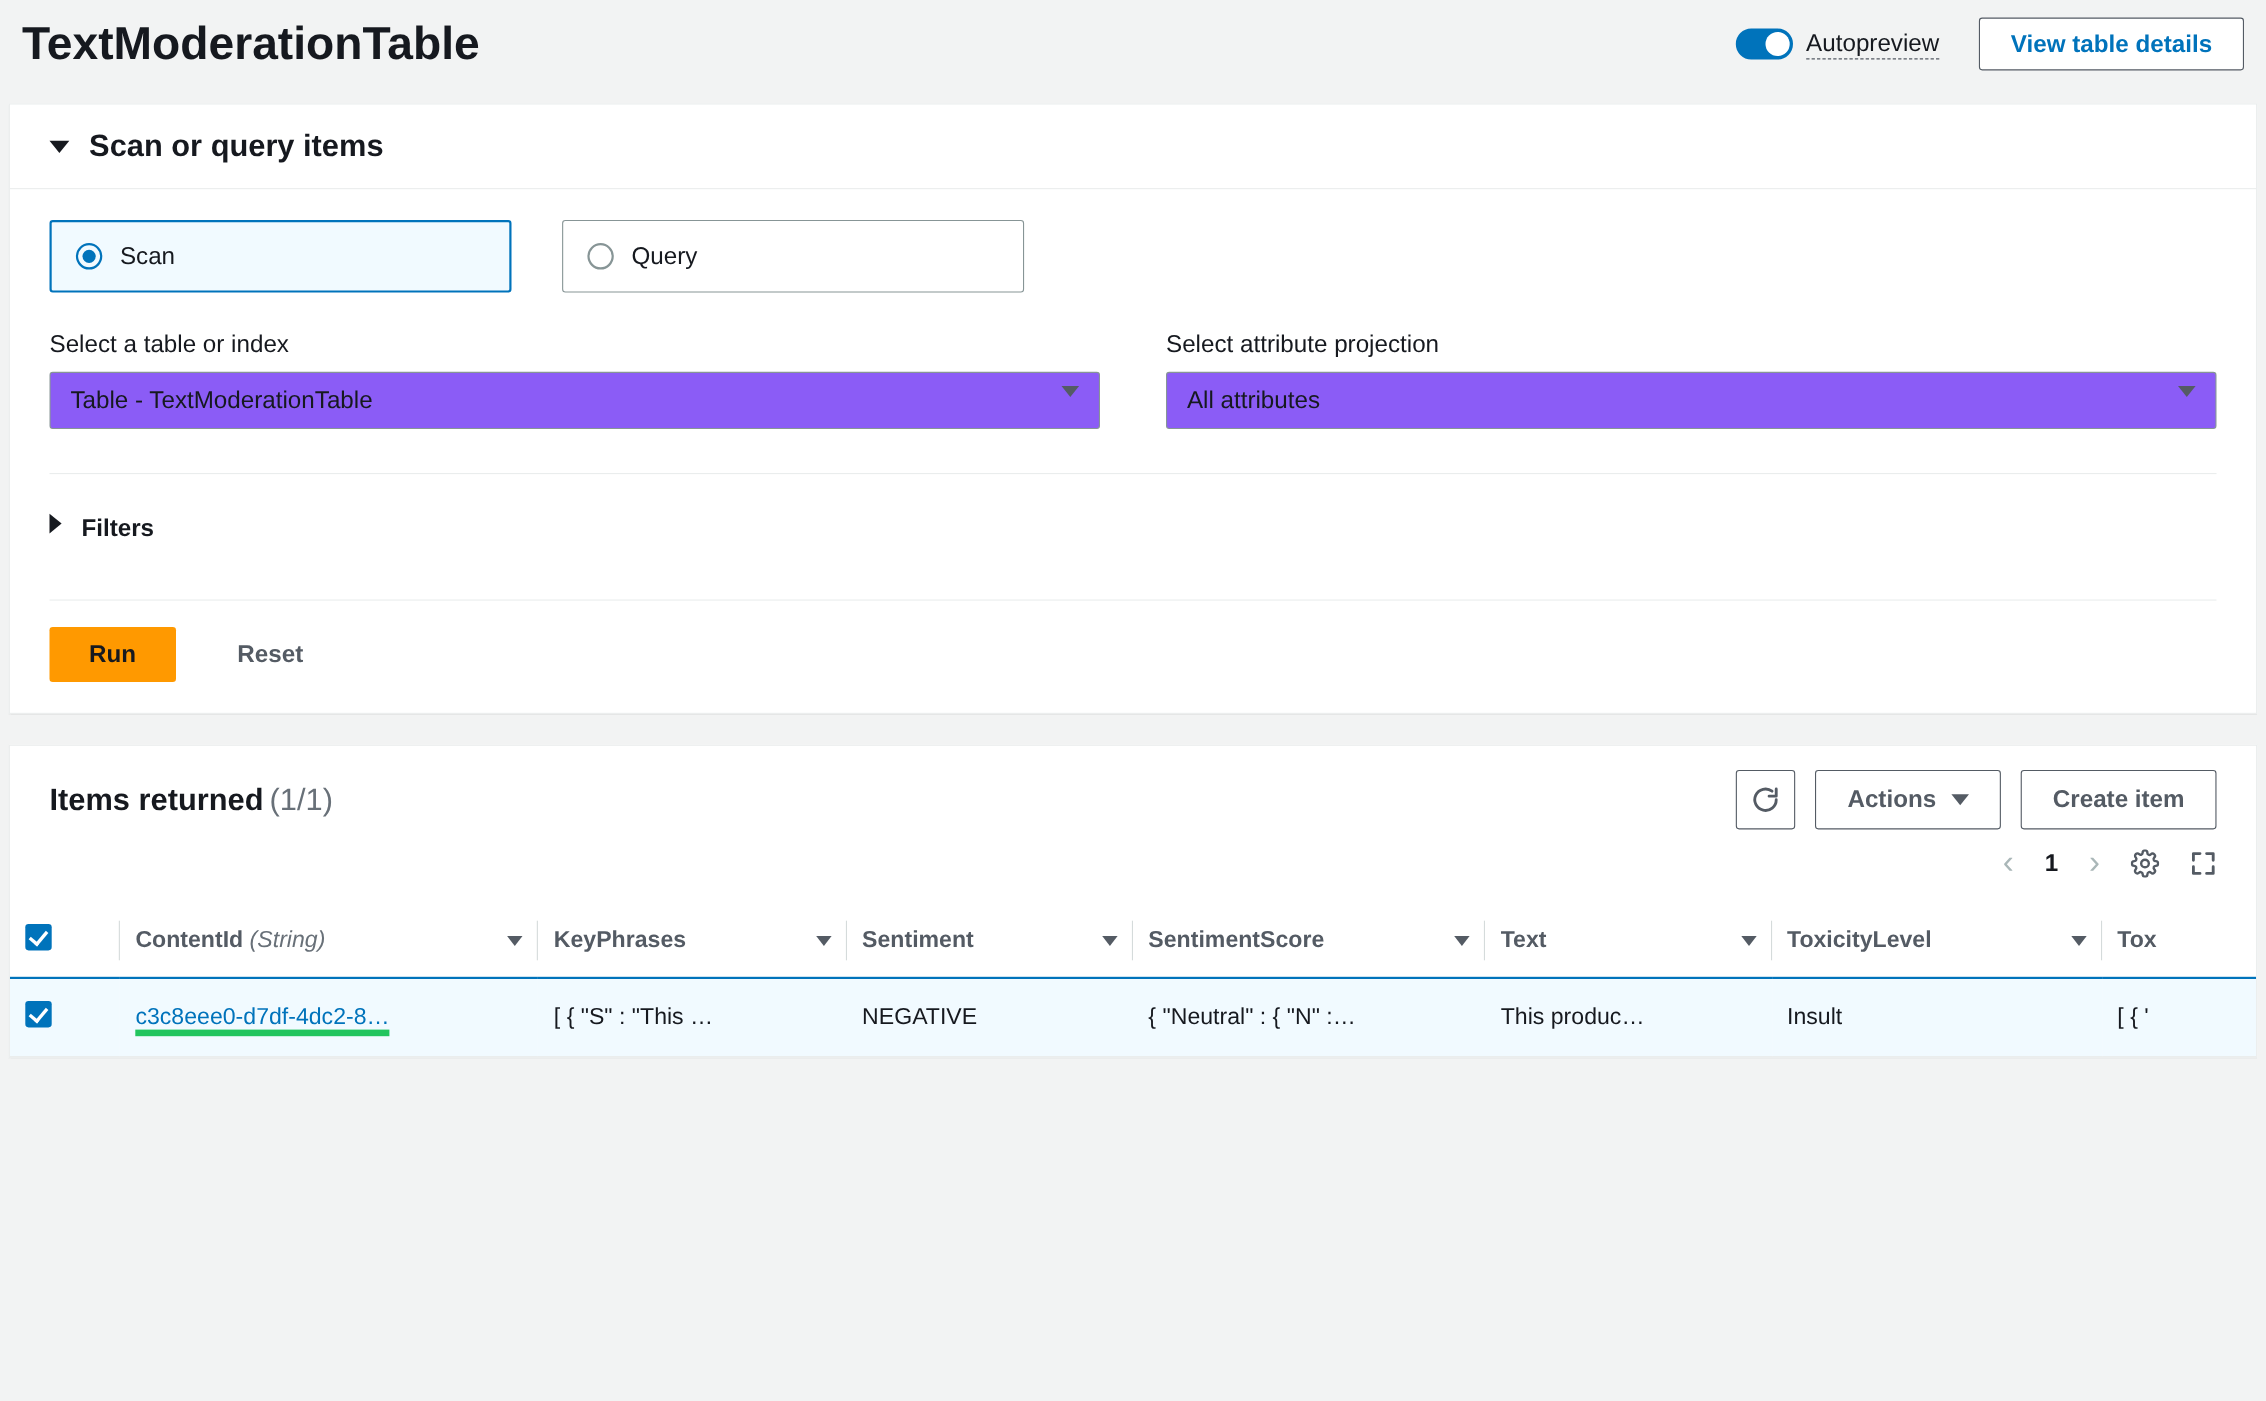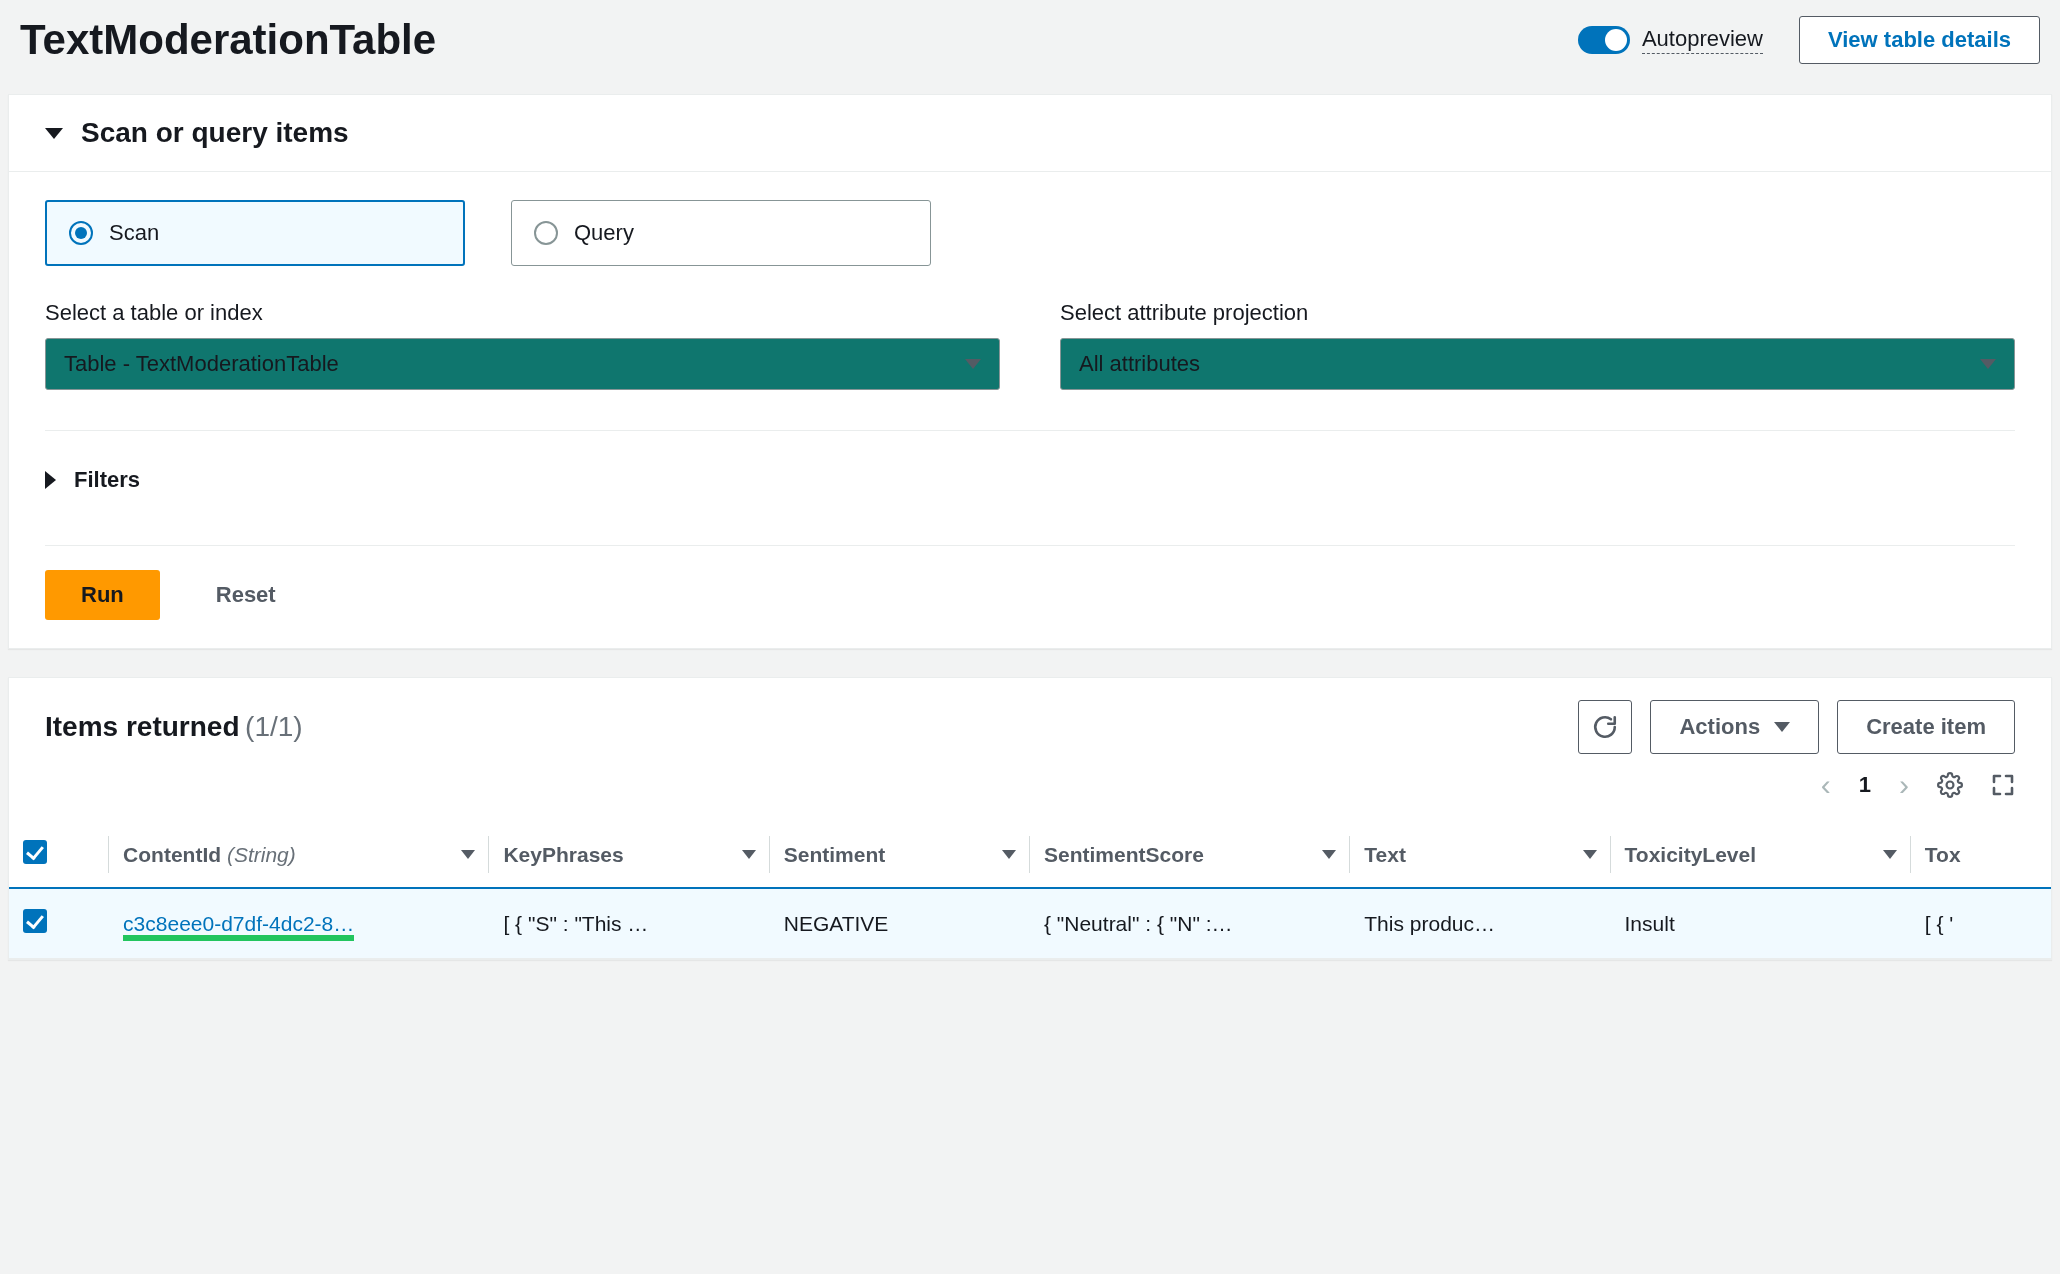--- a/index.html
+++ b/index.html
@@ -147,39 +147,38 @@
   .selects-row { display: flex; gap: 60px; margin-bottom: 24px; }
   .select-group { flex: 1; }
   .select-group label {
     display: block;
     font-size: 22px;
     margin-bottom: 12px;
     color: #16191f;
   }
   .select-box {
     display: flex;
-    align-items: center;
     justify-content: space-between;
     border: 1.5px solid #879596;
     border-radius: 3px;
     padding: 12px 18px;
     font-size: 22px;
     cursor: pointer;
-    background: #0f766e;
+    background: #8b5cf6;
   }
   .tri-down {
     width: 0; height: 0;
     border-left: 8px solid transparent;
     border-right: 8px solid transparent;
     border-top: 10px solid #545b64;
   }
   .divider { border-top: 1px solid #eaeded; margin: 40px 0 24px 0; }
   .filters-row {
     display: flex;
-    align-items: center;
+    align-items: flex-start;
     gap: 18px;
     padding: 12px 0;
     cursor: pointer;
   }
   .filters-label { font-size: 22px; font-weight: 700; }
   .actions-row {
     display: flex;
     align-items: center;
     gap: 56px;
     margin-top: 8px;

